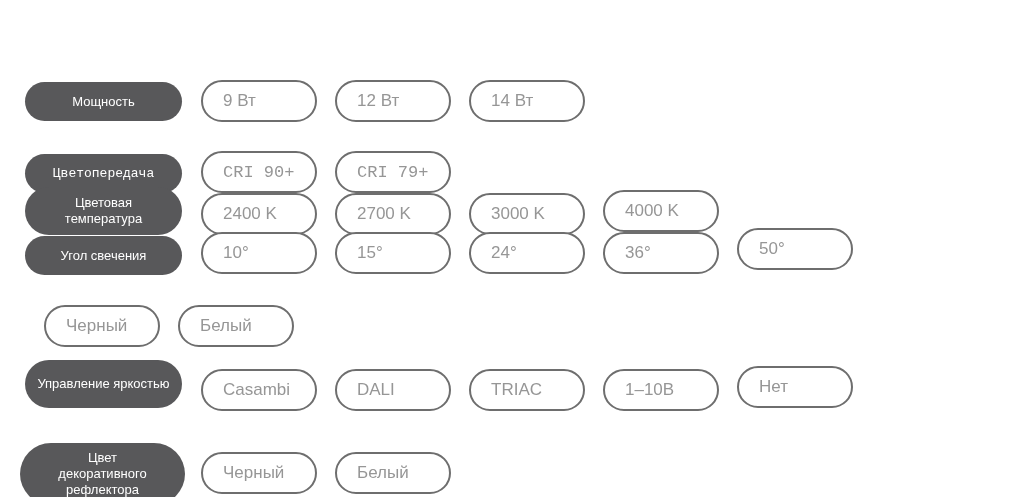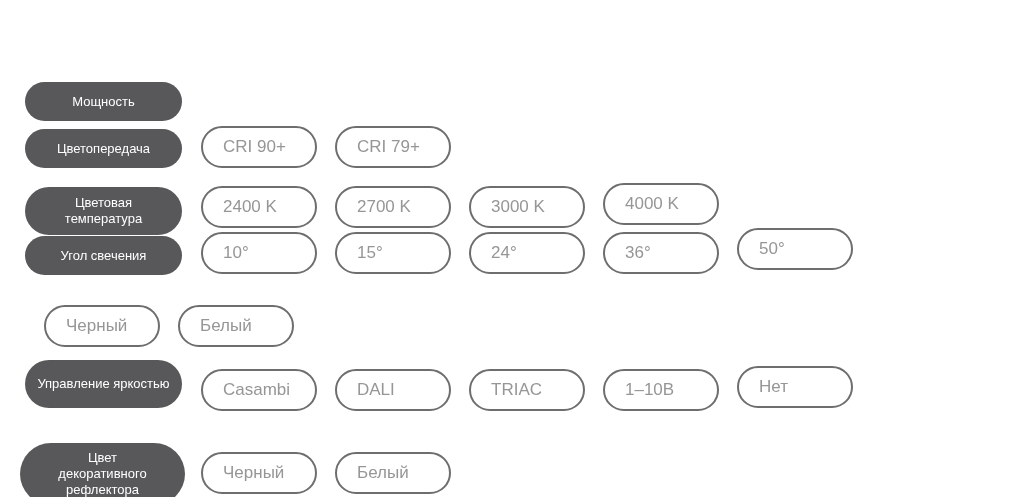--- a/index.html
+++ b/index.html
@@ -44,43 +44,48 @@
     align-items: center;
     justify-content: flex-start;
     padding: 0 0 0 20px;
     cursor: pointer;
   }
   .up3 { margin-top: -3px; }
   .up4 { margin-top: -4px; }
 
   .row-power            { top: 82px; }
   .row-power .options   { margin-top: -2px; }
-  .row-cri              { top: 129px; }
+  .row-cri              { top: 154px; font-family: Liberation Mono, monospace; }
   .row-cri .options     { margin-top: -3px; }
-  .row-temp             { top: 187px; }
+  .row-temp             { top: 187px; align-items: flex-end; }
   .row-temp .label      { min-height: 48px; }
   .row-temp .options    { margin-top: -1px; }
   .row-angle            { top: 236px; }
   .row-angle .options   { margin-top: -4px; }
   .row-body             { top: 306px; }
   .row-body .options    { margin-top: -1px; }
   .row-dim              { top: 360px; }
   .row-dim .label       { min-height: 48px; }
   .row-dim .options     { margin-top: 9px; }
   .row-reflector        { top: 443px; left: 20px; }
   .row-reflector .label { width: 165px; min-height: 62px; font-size: 13px; padding: 2px 30px; }
   .row-reflector .options { margin-left: 16px; margin-top: 9px; }
 </style>
 </head>
 <body>
 
 <div class="stage">
 
   <div class="row row-power">
     <div class="label">Мощность</div>
+    <div class="options">
+      <button class="pill">9 Вт</button>
+      <button class="pill">12 Вт</button>
+      <button class="pill">14 Вт</button>
+    </div>
   </div>
 
   <div class="row row-cri">
     <div class="label">Цветопередача</div>
     <div class="options">
       <button class="pill">CRI 90+</button>
       <button class="pill">CRI 79+</button>
     </div>
   </div>
 

